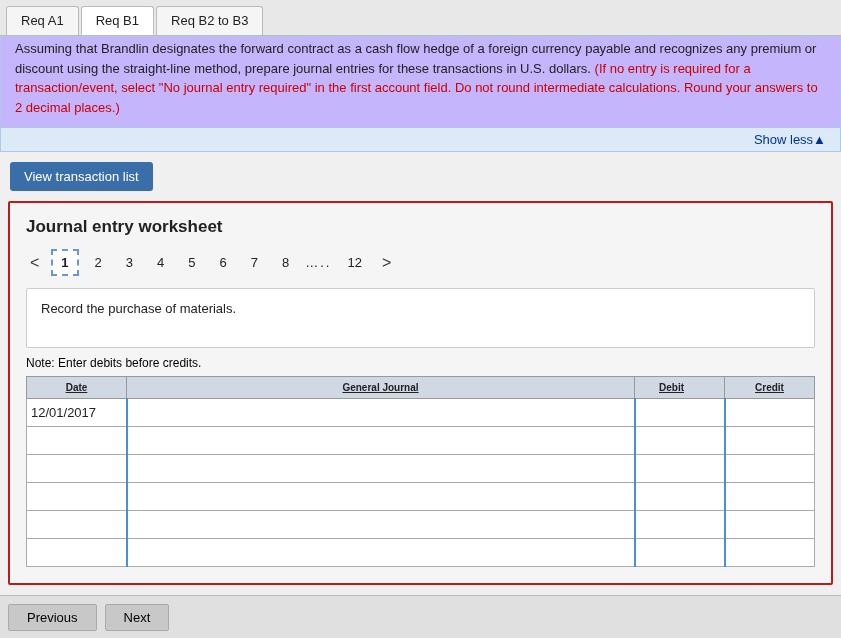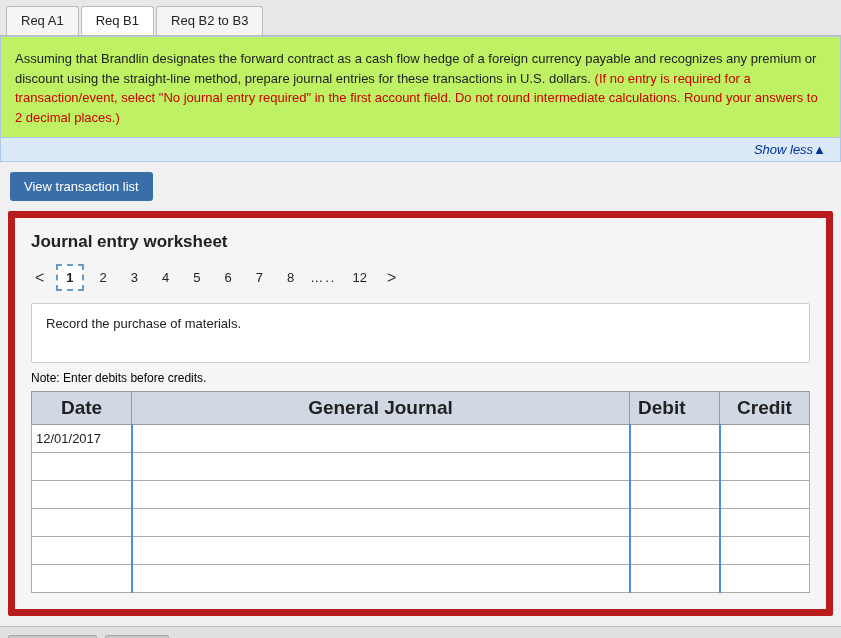--- a/index.html
+++ b/index.html
@@ -29,41 +29,40 @@
       border-radius: 3px 3px 0 0;
     }
     .tab.active {
       background: #fff;
       border-bottom: 1px solid #fff;
       font-weight: normal;
     }
 
     
     .info-box {
-      background: #bef264;
+      background: #c4b5fd;
       border: 1px solid #b0c8e8;
-      padding: 12px 14px 10px 14px;
+      padding: 2px 14px 10px 14px;
       font-size: 13px;
       line-height: 1.5;
       margin: 0;
     }
     .info-box .red-text {
       color: #cc0000;
     }
     .show-less {
       text-align: right;
       font-size: 13px;
       color: #003399;
       cursor: pointer;
       padding: 4px 14px 4px 0;
       background: #dce9f7;
       border-left: 1px solid #b0c8e8;
       border-right: 1px solid #b0c8e8;
       border-bottom: 1px solid #b0c8e8;
-      font-style: italic;
     }
     .show-less a {
       color: #003399;
       text-decoration: none;
     }
 
     
     .btn-view {
       display: inline-block;
       background: #3a6ea8;
@@ -72,21 +71,21 @@
       font-size: 13px;
       cursor: pointer;
       border: none;
       border-radius: 3px;
       margin: 10px 10px;
     }
 
     
     .worksheet-card {
       background: #f5f5f5;
-      border: 7px solid #b91c1c;
+      border: 2px solid #b91c1c;
       margin: 0 8px 10px 8px;
       padding: 14px 16px 16px 16px;
       border-radius: 2px;
     }
     .worksheet-title {
       font-size: 17px;
       font-weight: bold;
       margin-bottom: 12px;
     }
 
@@ -141,24 +140,25 @@
 
     
     .journal-table {
       width: 100%;
       border-collapse: collapse;
       background: #fff;
     }
     .journal-table th {
       background: #d0d8e4;
       border: 1px solid #999;
-      padding: 5px 8px;
+      padding: 5px 24px;
       text-align: center;
-      font-size: 19px;
+      font-size: 10px;
       font-weight: bold;
+      text-decoration: underline;
     }
     .journal-table th.date-col { width: 100px; text-align: center; }
     .journal-table th.journal-col { text-align: center; }
     .journal-table th.debit-col { width: 90px; text-align: left; }
     .journal-table th.credit-col { width: 90px; text-align: center; }
 
     .journal-table td {
       border: 1px solid #aaa;
       padding: 0;
       height: 28px;

